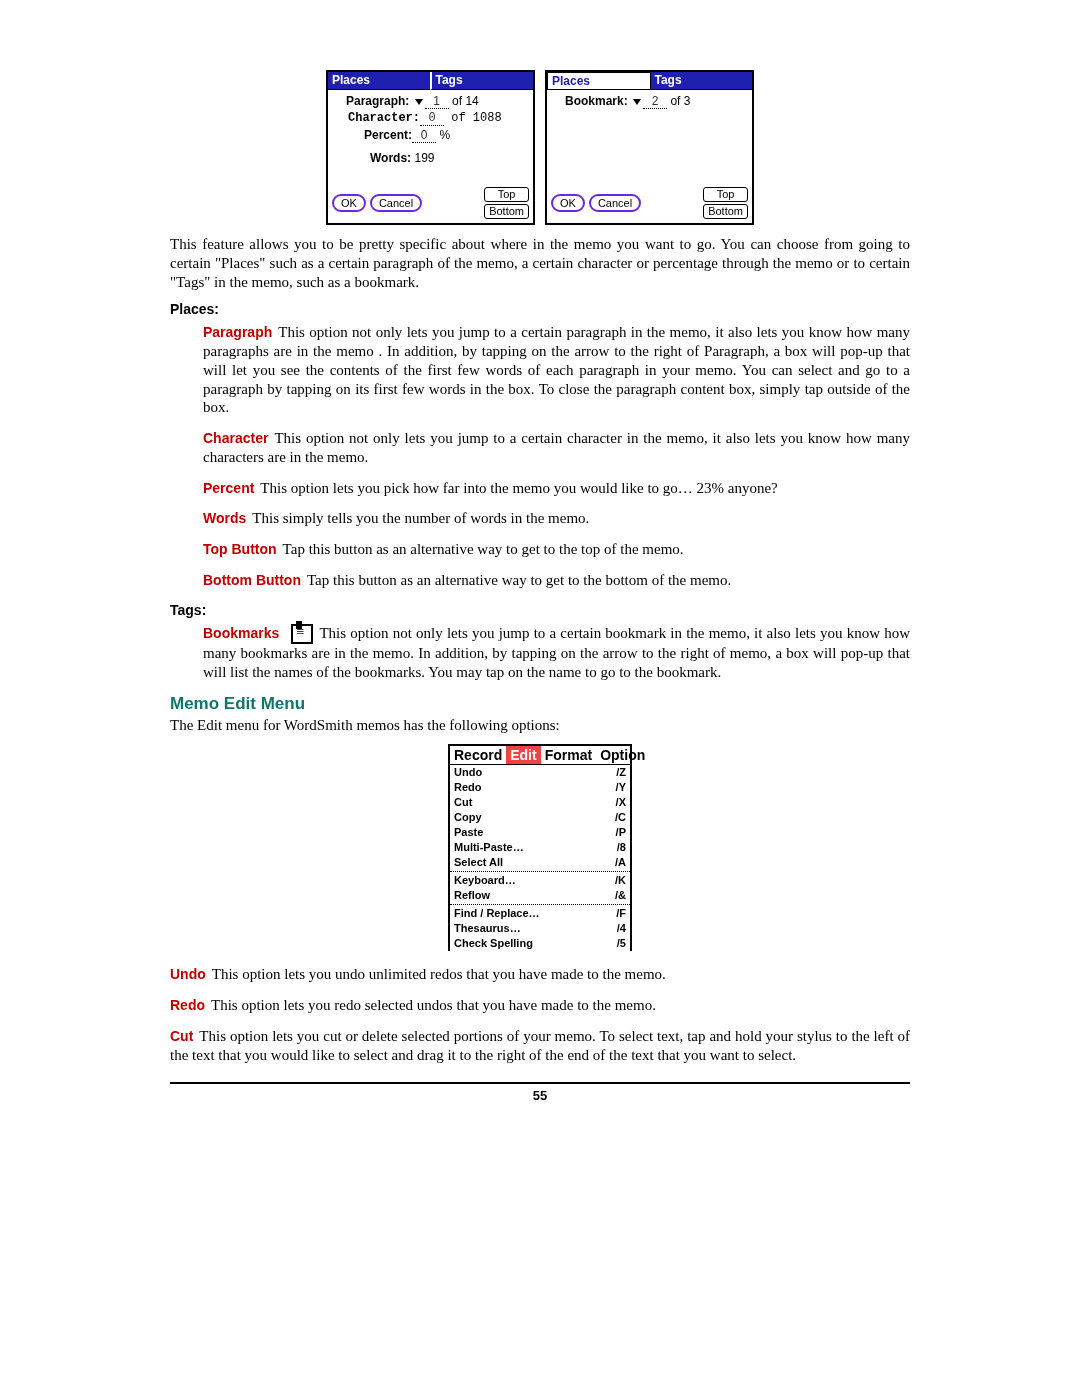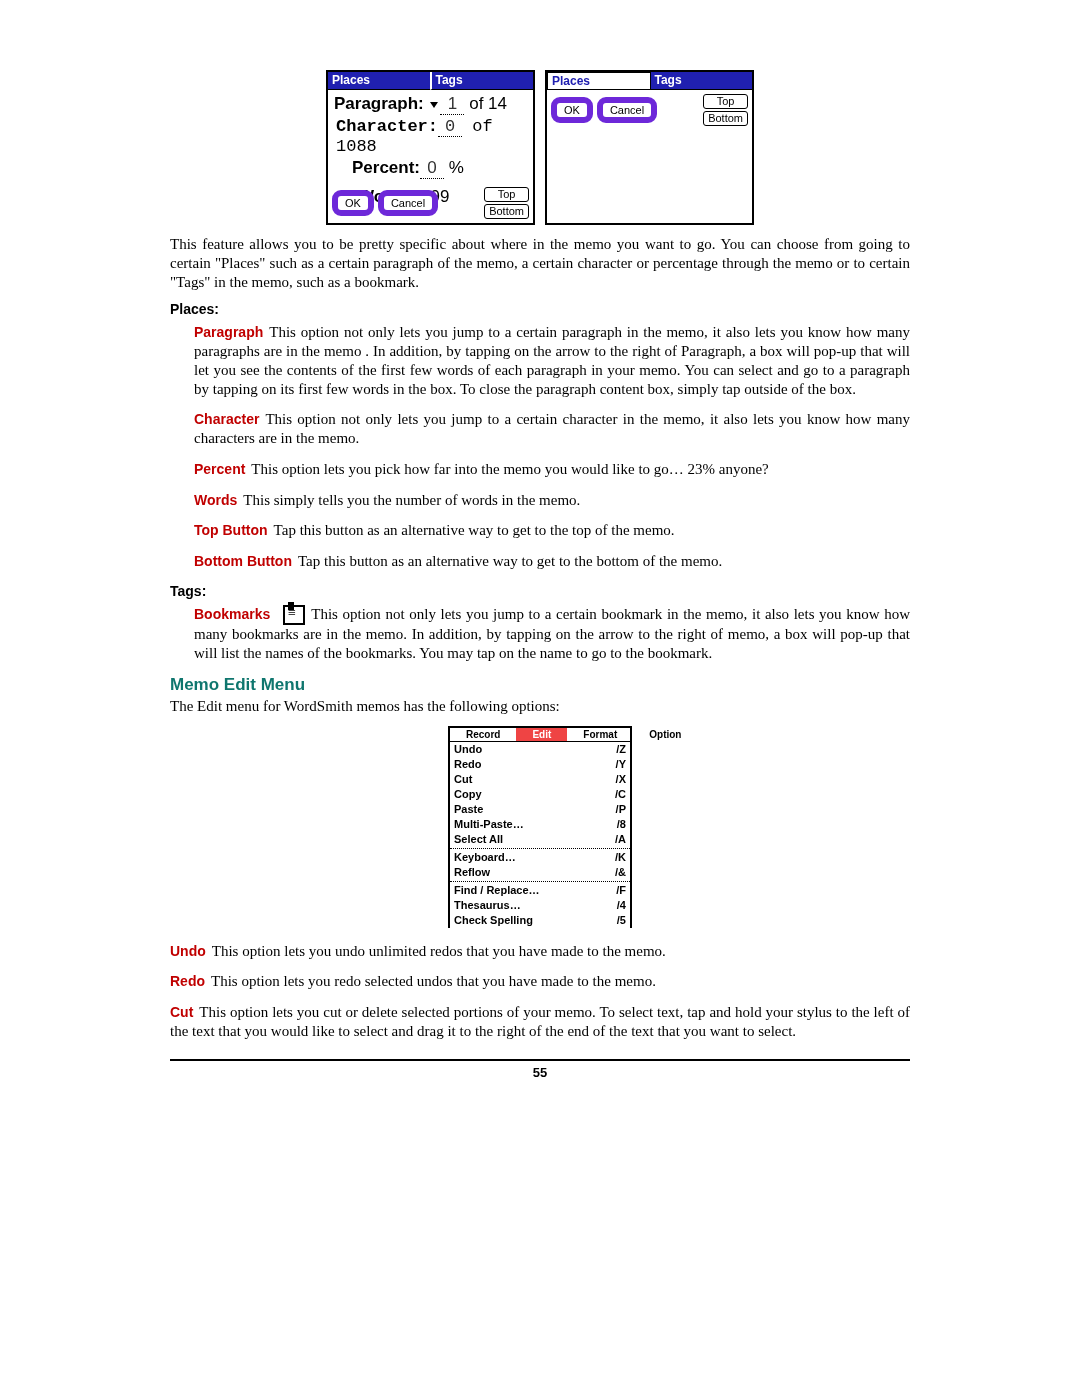--- a/index.html
+++ b/index.html
@@ -46,39 +46,40 @@
 }
 .palm-dialog.left .palm-tab:first-child { background: #2020b0; color: #fff; }
 .palm-dialog.left .palm-tab:last-child { background: #2020b0; color: #fff; border-left:2px solid #fff; }
 .palm-dialog.right .palm-tab:first-child { background: #fff; color: #2020b0; }
 .palm-dialog.right .palm-tab:last-child { background: #2020b0; color: #fff; }
 .palm-body {
   padding: 4px 6px;
   height: 85px;
 }
 .palm-row {
-  font-size: 17px;
+  font-size: 12px;
   margin-bottom: 2px;
+  margin-left: 12px;
 }
 .palm-row b { font-weight: bold; }
 .dotted-field {
   display: inline-block;
   border-bottom: 1px dotted #000;
   min-width: 24px;
   text-align: center;
   color: #333;
 }
 .palm-buttons {
   display: flex;
   align-items: center;
   padding: 4px;
   gap: 4px;
 }
 .palm-btn {
-  border: 6px solid #6d28d9;
+  border: 2px solid #6d28d9;
   border-radius: 9px;
   padding: 0 7px;
   font-size: 11px;
   background: #fff;
   display: inline-block;
   line-height: 14px;
 }
 .palm-btn-stack {
   margin-left: auto;
   display: flex;
@@ -107,21 +108,21 @@
   margin: 4px 0 10px 0;
   line-height: 1.25;
 }
 .section-label {
   font-family: Helvetica, Arial, sans-serif;
   font-weight: bold;
   font-size: 14px;
   margin: 6px 0;
 }
 .indent-block {
-  margin-left: 24px;
+  margin-left: 33px;
 }
 .def-para {
   text-align: justify;
   margin: 6px 0 12px 0;
   line-height: 1.25;
 }
 .def-title {
   font-family: Helvetica, Arial, sans-serif;
   font-weight: bold;
   color: #c00000;
@@ -141,23 +142,23 @@
   border: 2px solid #000;
   border-bottom: none;
   font-family: Helvetica, Arial, sans-serif;
   font-size: 11px;
 }
 .menubar {
   display: flex;
   border-bottom: 1px solid #000;
 }
 .menubar-item {
-  padding: 1px 16px;
-  font-weight: bold;
-  font-size: 10px;
+  padding: 1px 4px;
+  font-weight: bold;
+  font-size: 14px;
 }
 .menubar-item.highlight {
   background: #ef4444;
   color: #fff;
 }
 .menu-list {
   padding: 0;
 }
 .menu-sep { border-top: 1px dotted #000; margin: 1px 0; }
 .menu-row {
@@ -232,20 +233,23 @@
           <span class="palm-btn-rect">Bottom</span>
         </div>
       </div>
     </div>
 
     <div class="palm-dialog right">
       <div class="palm-tabs">
         <div class="palm-tab" style="background:#fff;color:#2020b0;border:1px solid #000;border-bottom:1px solid #000;">Places</div>
         <div class="palm-tab" style="background:#2020b0;color:#fff">Tags</div>
       </div>
+      <div class="palm-body">
+        <div class="palm-row"><b>Bookmark:</b> <span class="dropdown-arrow"></span><span class="dotted-field">2</span> <span>of 3</span></div>
+      </div>
       <div class="palm-buttons">
         <span class="palm-btn">OK</span>
         <span class="palm-btn">Cancel</span>
         <div class="palm-btn-stack">
           <span class="palm-btn-rect">Top</span>
           <span class="palm-btn-rect">Bottom</span>
         </div>
       </div>
     </div>
   </div>

